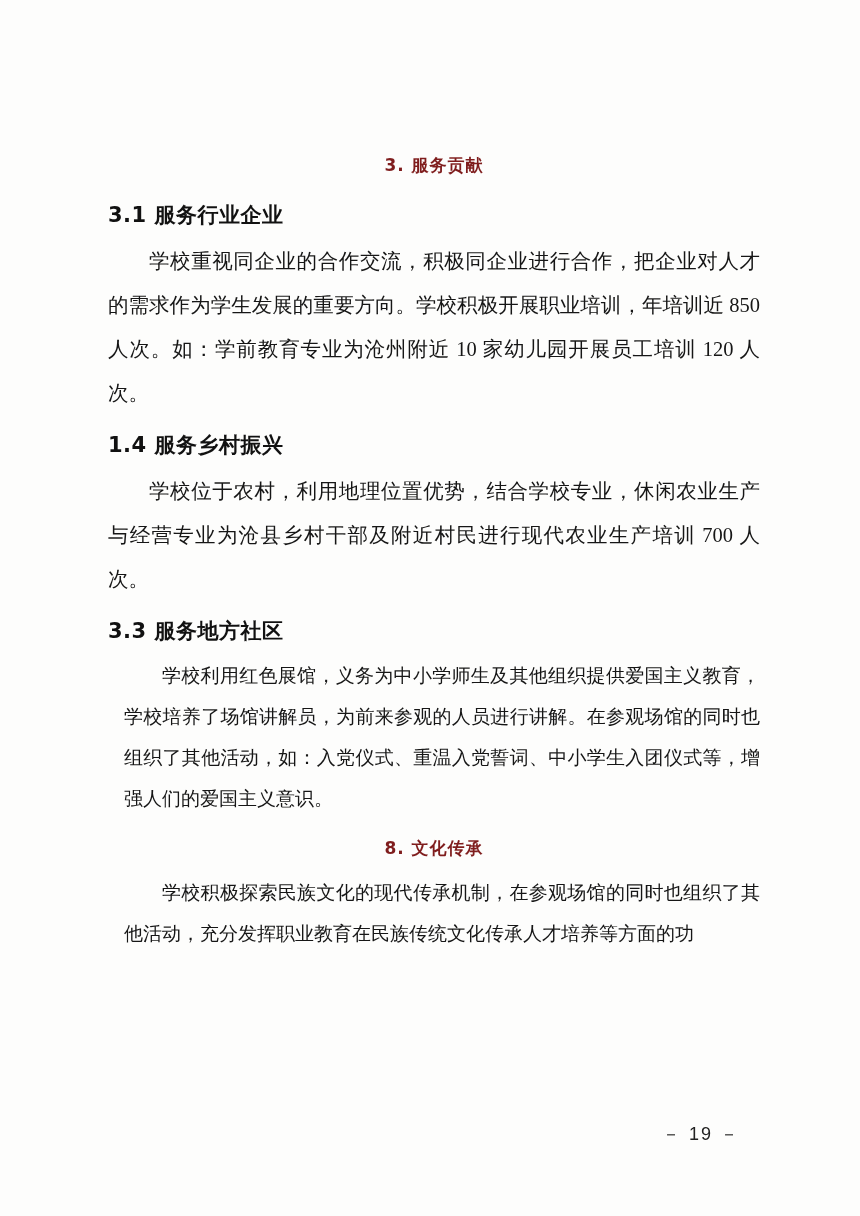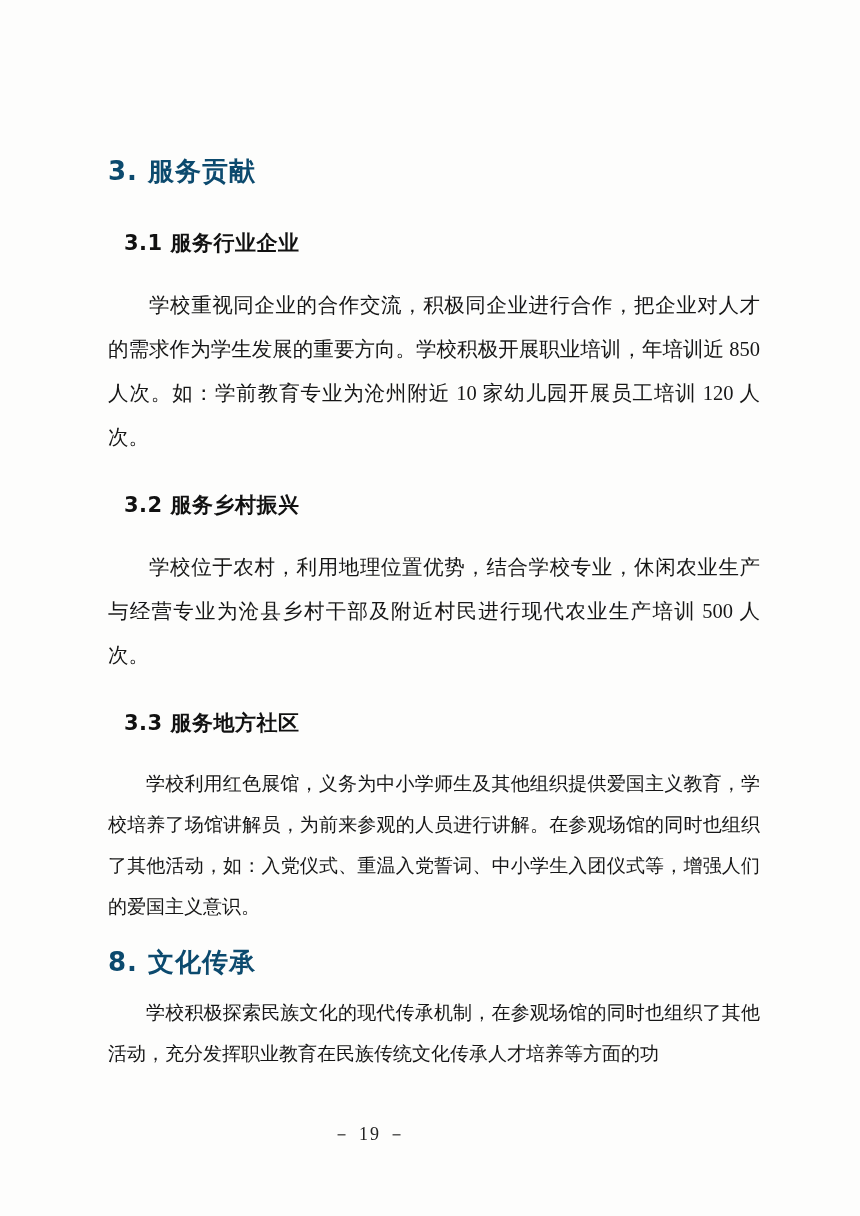--- a/index.html
+++ b/index.html
@@ -25,77 +25,79 @@
   }
   .content {
     position: absolute;
     left: 108px;
     top: 138px;
     width: 652px;
   }
   h2.heading-1 {
     font-family: "DejaVu Sans", sans-serif;
     font-weight: bold;
-    font-size: 26px;
+    font-size: 17px;
     margin: 0 0 0 0;
     padding: 16px 0 10px 0;
     letter-spacing: 1px;
-    color: #0c4a6e;
+    color: #7f1d1d;
+    text-align: center;
   }
   h3.heading-2 {
     font-family: "DejaVu Sans", sans-serif;
     font-weight: bold;
     font-size: 21px;
-    margin: 16px;
+    margin: 0;
     padding: 14px 0 8px 0;
     letter-spacing: 0.5px;
     color: #111;
   }
   p.body-par {
     font-family: Liberation Serif, serif;
     font-size: 20.5px;
     line-height: 44px;
     margin: 0;
     padding: 2px 0 2px 0;
     text-align: justify;
     text-justify: inter-ideograph;
     text-indent: 2em;
     color: #161616;
   }
   p.body-par.small {
     font-size: 19px;
     line-height: 41px;
+    margin-left: 16px;
   }
   .footer {
     position: absolute;
     left: 0;
     top: 1122px;
     width: 740px;
-    text-align: center;
-    font-family: Liberation Serif, serif;
+    text-align: right;
+    font-family: Liberation Sans, sans-serif;
     font-size: 18px;
     color: #222;
     letter-spacing: 2px;
   }
 </style>
 </head>
 <body>
 
 <div class="page">
   <div class="content">
 
     <h2 class="heading-1">3.  服务贡献</h2>
 
     <h3 class="heading-2">3.1 服务行业企业</h3>
 
     <p class="body-par">学校重视同企业的合作交流，积极同企业进行合作，把企业对人才的需求作为学生发展的重要方向。学校积极开展职业培训，年培训近 850 人次。如：学前教育专业为沧州附近 10 家幼儿园开展员工培训 120 人次。</p>
 
-    <h3 class="heading-2">3.2 服务乡村振兴</h3>
+    <h3 class="heading-2">1.4 服务乡村振兴</h3>
 
-    <p class="body-par">学校位于农村，利用地理位置优势，结合学校专业，休闲农业生产与经营专业为沧县乡村干部及附近村民进行现代农业生产培训 500 人次。</p>
+    <p class="body-par">学校位于农村，利用地理位置优势，结合学校专业，休闲农业生产与经营专业为沧县乡村干部及附近村民进行现代农业生产培训 700 人次。</p>
 
     <h3 class="heading-2">3.3 服务地方社区</h3>
 
     <p class="body-par small">学校利用红色展馆，义务为中小学师生及其他组织提供爱国主义教育，学校培养了场馆讲解员，为前来参观的人员进行讲解。在参观场馆的同时也组织了其他活动，如：入党仪式、重温入党誓词、中小学生入团仪式等，增强人们的爱国主义意识。</p>
 
     <h2 class="heading-1">8.  文化传承</h2>
 
 
     <p class="body-par small">学校积极探索民族文化的现代传承机制，在参观场馆的同时也组织了其他活动，充分发挥职业教育在民族传统文化传承人才培养等方面的功</p>
 

